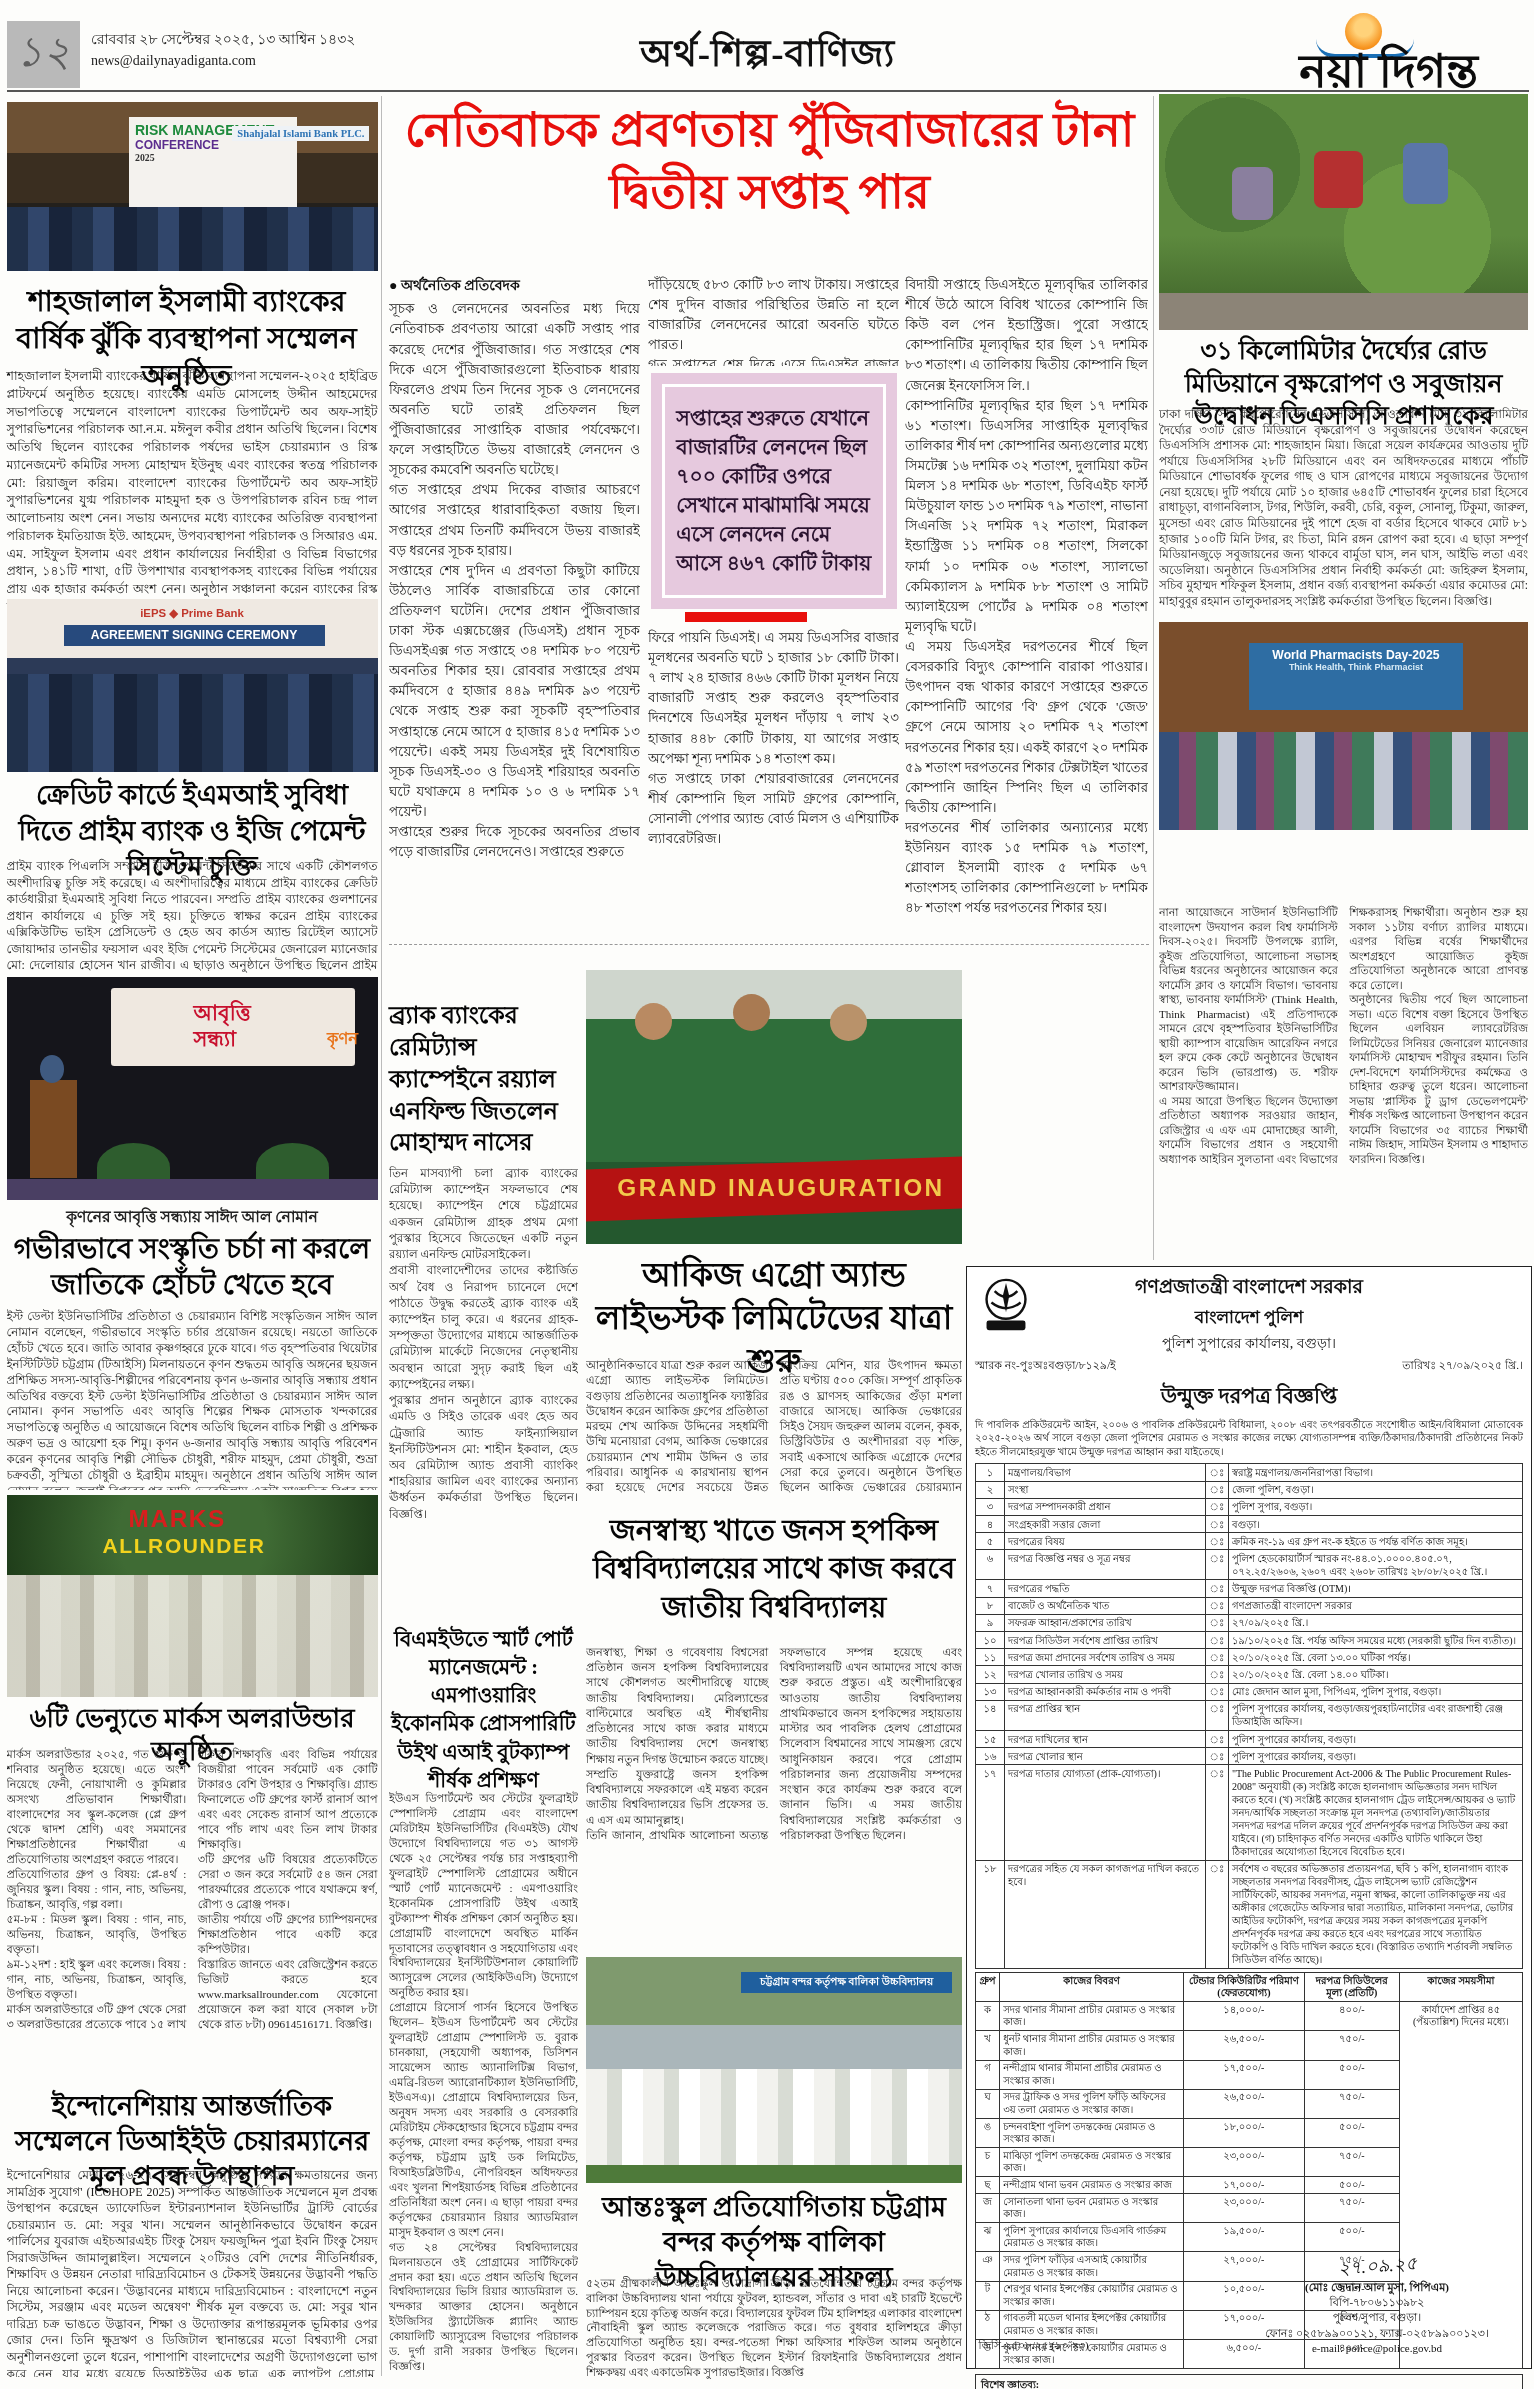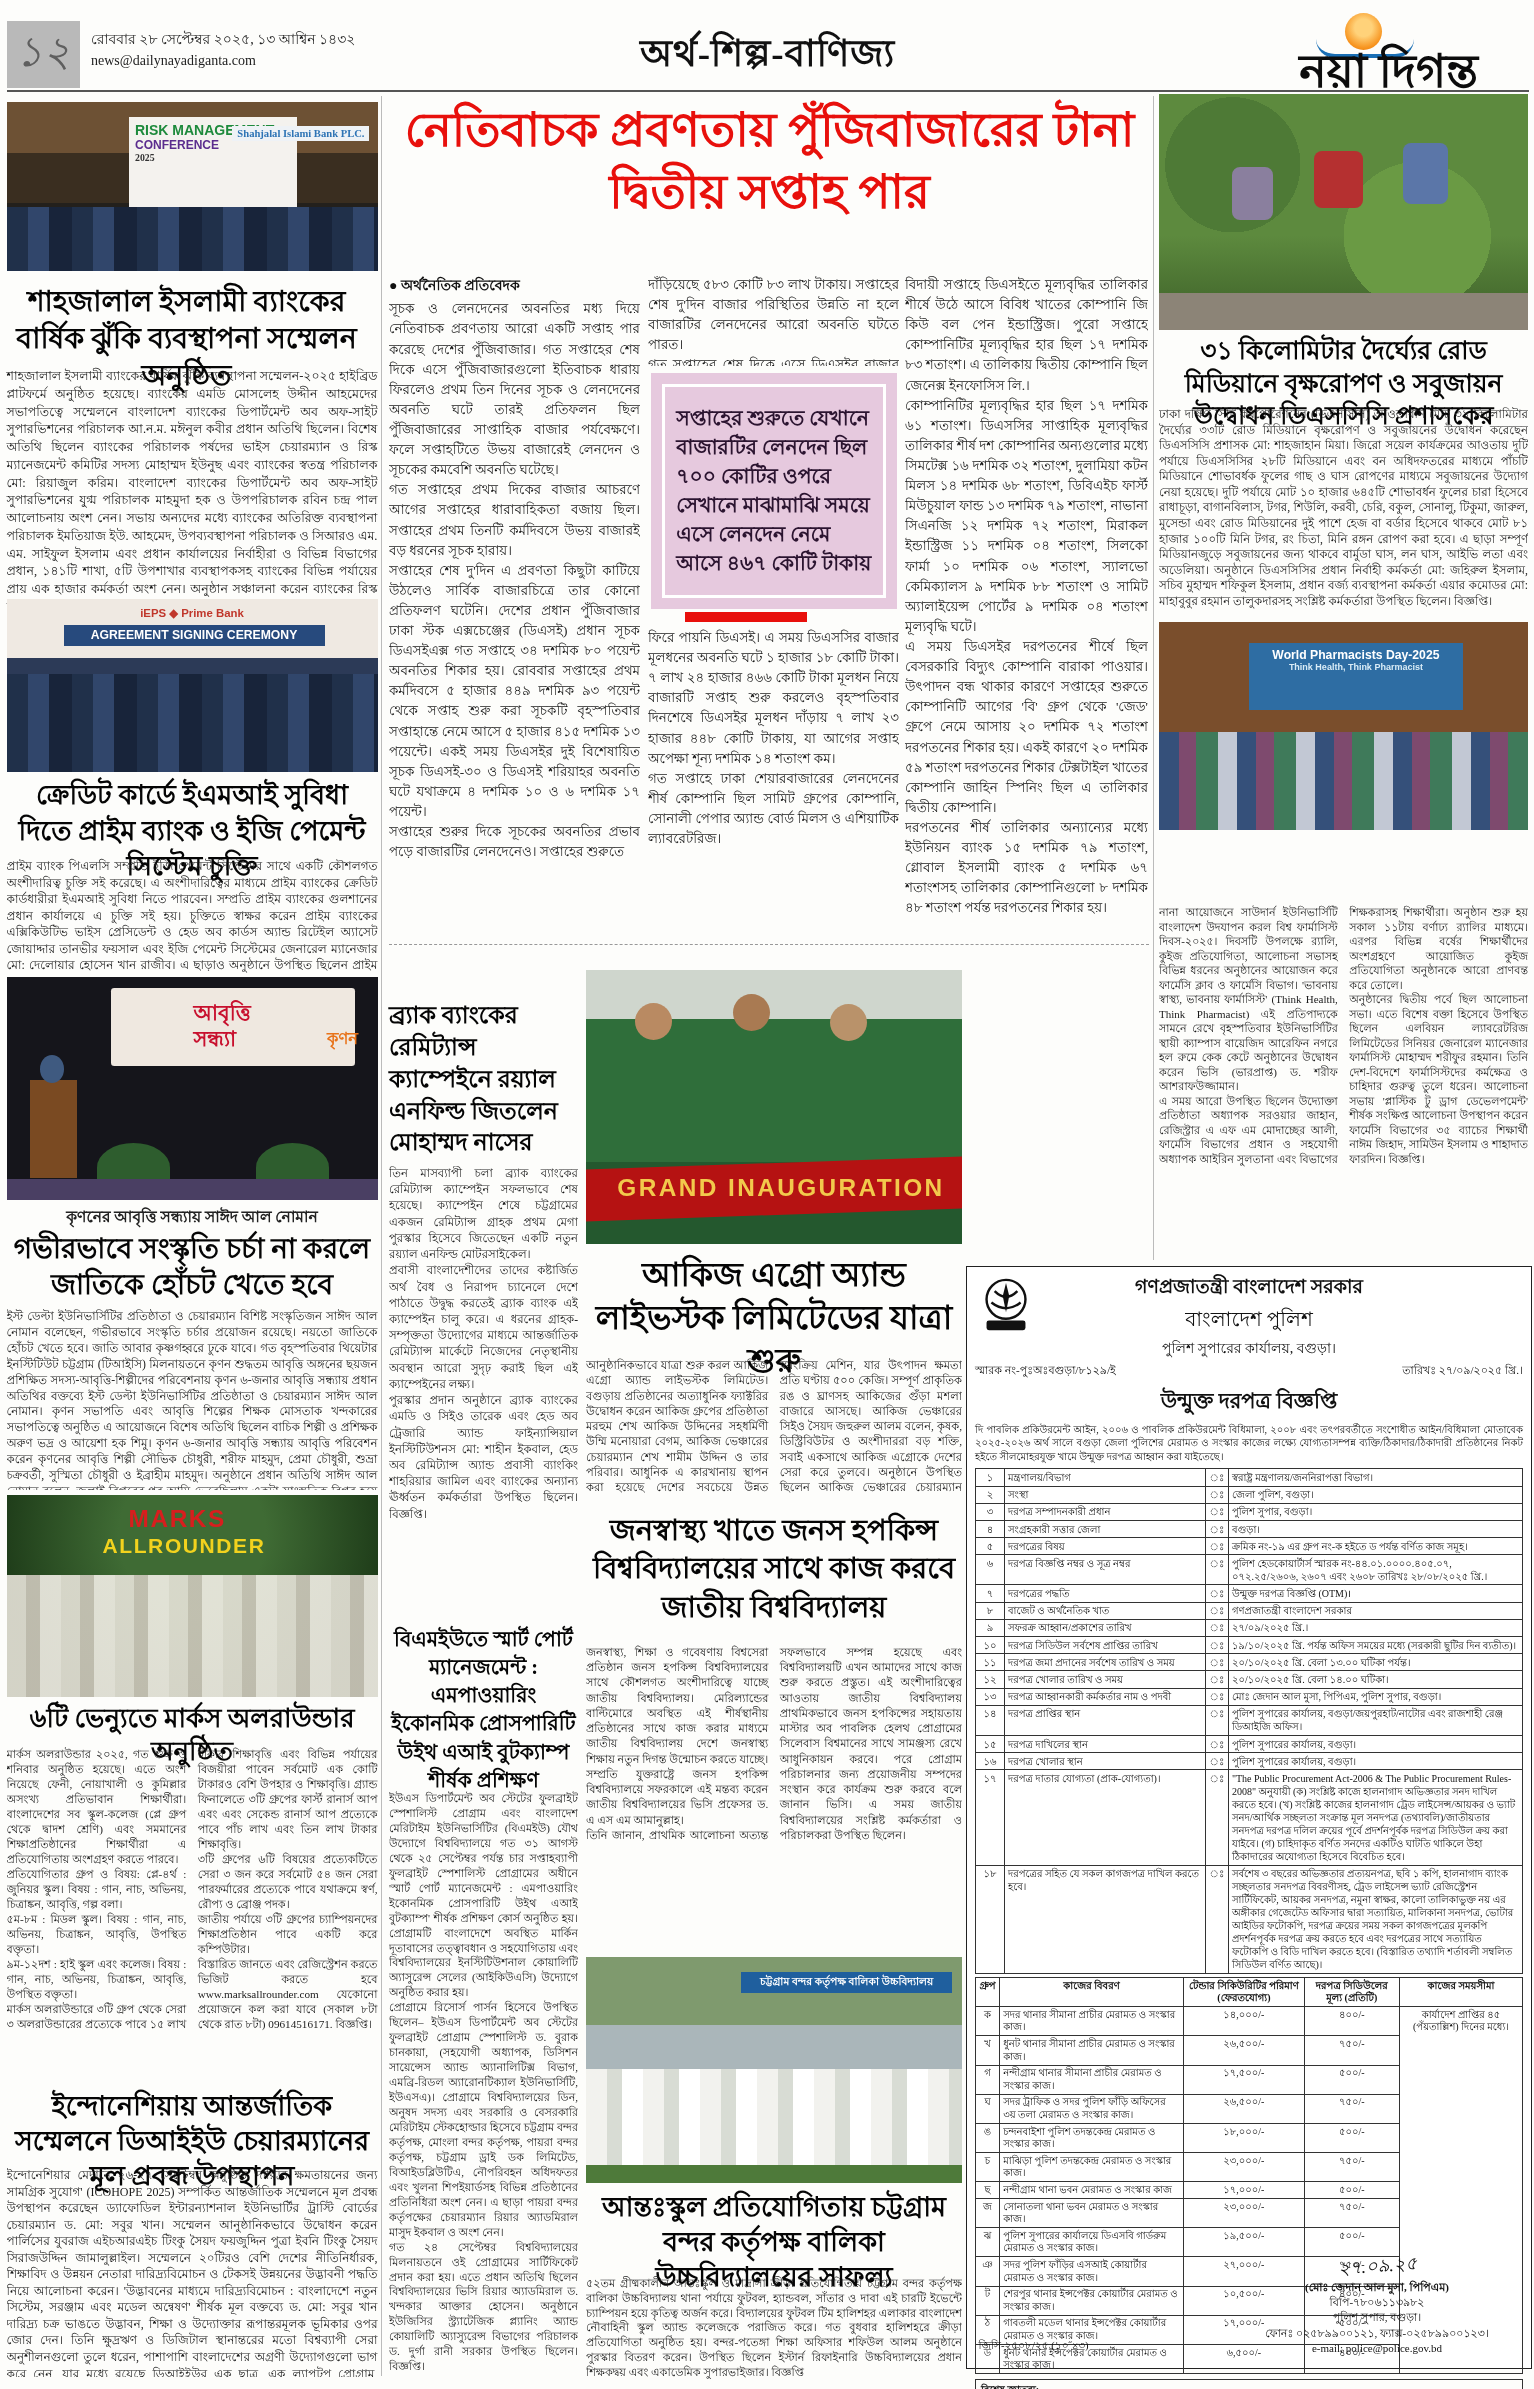--- a/index.html
+++ b/index.html
@@ -31,21 +31,21 @@
   .lead-col{font-size:13.4px;line-height:1.5;}
   #byline{font-weight:700;font-size:14px;margin-bottom:3.3px;}
   #pullquote{left:651px;top:373px;width:244px;height:234px;background:#e6c9de;border:0.8px solid #e6c9de;}
   #pullquote .inner{position:absolute;left:9.8px;top:9.8px;right:9.8px;bottom:9.8px;border:3.3px solid #fff;
       display:flex;align-items:center;}
   #pullquote .qtext{padding:8.1px 11.4px;font-size:20.4px;line-height:1.42;font-weight:700;color:#2b1430;}
   #quote-bar{left:685px;top:612px;width:122px;height:9.8px;background:#e8100c;}
   
   #tender{left:966px;top:1266px;width:564px;height:1101px;border:1.6px solid #222;background:#fff;font-size:10.6px;}
   #tender .org1{font-size:19px;font-weight:700;text-align:center;}
-  #tender .org2{font-size:20px;font-weight:400;text-align:center;}
+  #tender .org2{font-size:17px;font-weight:700;text-align:center;}
   #tender .org3{font-size:14px;text-align:center;}
   #tender .memo{display:flex;justify-content:space-between;font-size:11px;padding:1.6px 8.1px;}
   #tender .ttl{font-size:21px;font-weight:700;text-align:center;margin:1.6px 0 3.3px;}
   #tender .intro{font-size:10px;text-align:justify;padding:0 8.1px 4.9px;line-height:1.35;}
   table.tnd{border-collapse:collapse;width:548px;margin:0 8.1px;}
   table.tnd td,table.tnd th{border:0.8px solid #333;padding:1.6px 3.3px;vertical-align:top;font-size:10px;line-height:1.3;}
   td.sl{width:21px;text-align:center;}
   td.lbl{width:194px;}
   td.cln{width:9.8px;text-align:center;}
   table.work{border-collapse:collapse;width:548px;margin:3.3px 8.1px 0;}

